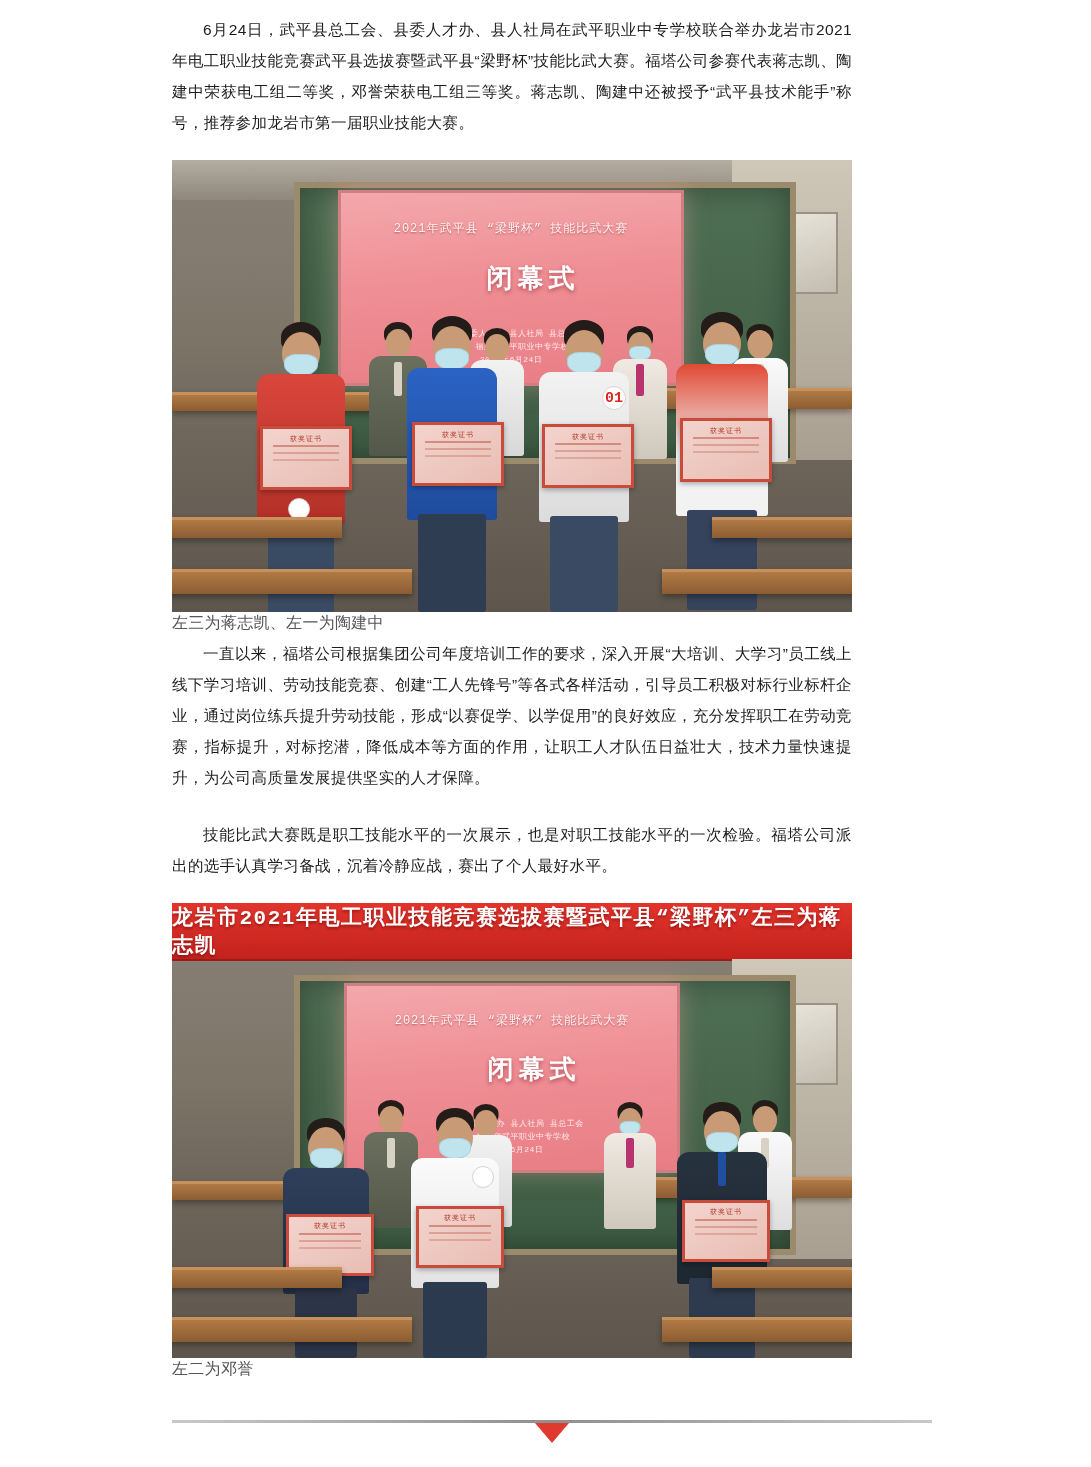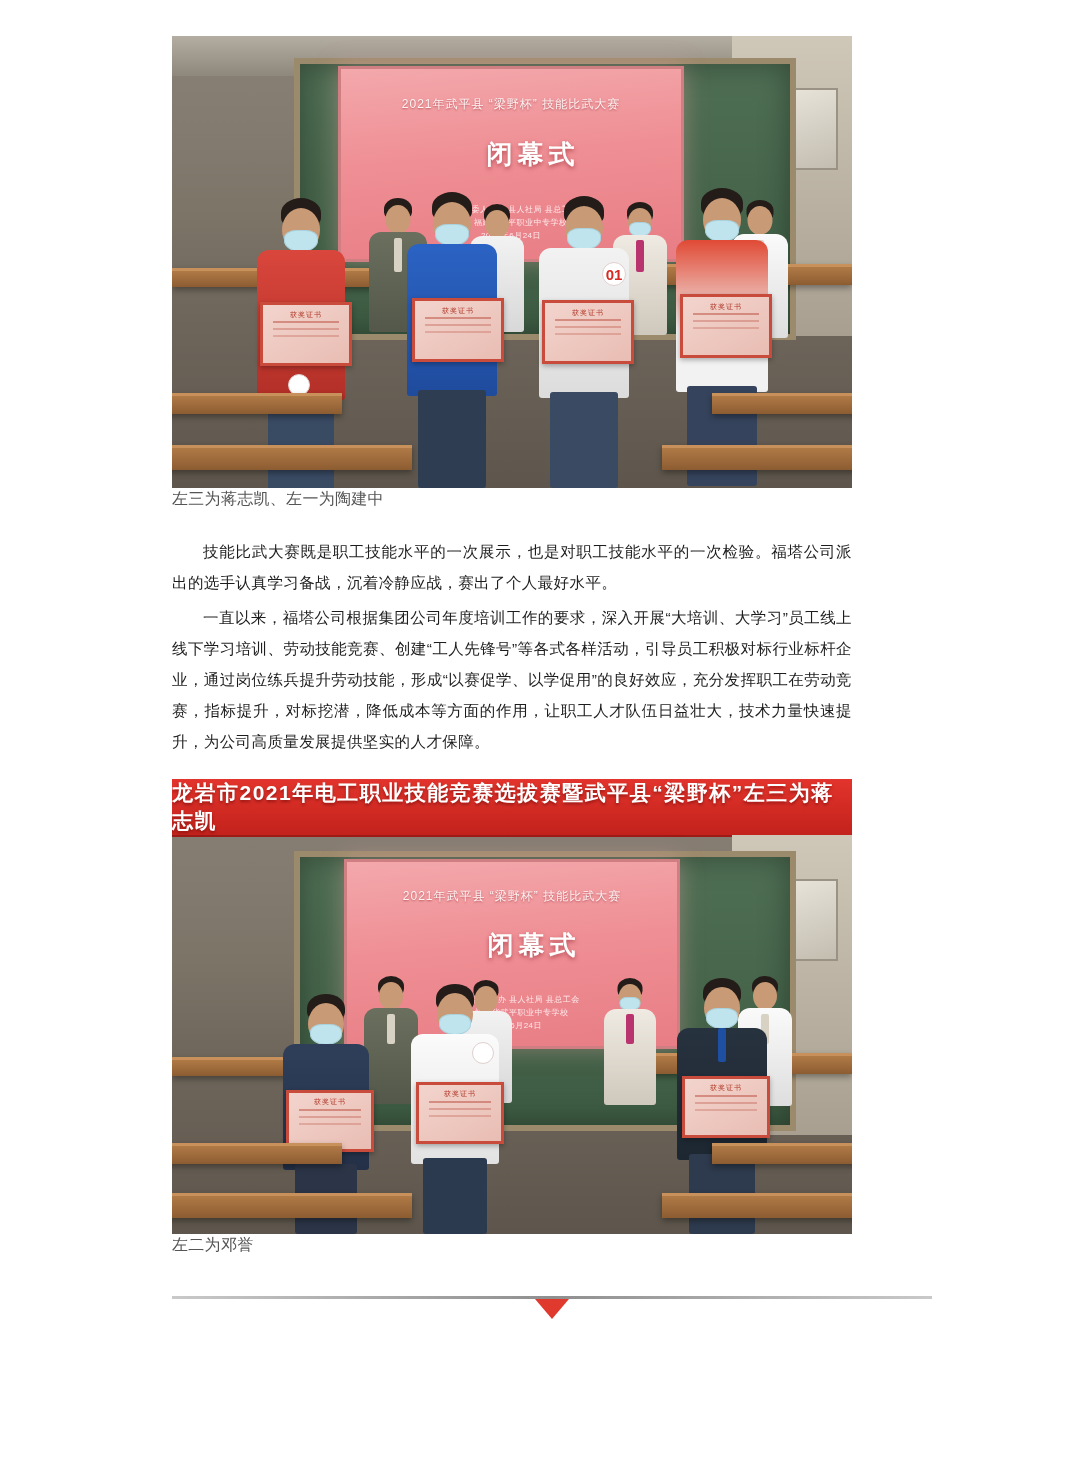--- a/index.html
+++ b/index.html
@@ -30,20 +30,21 @@
     letter-spacing: 0.4px;
     margin: 0 0 4px 0;
     text-align: justify;
     text-justify: inter-ideograph;
     color: #1d1d1d;
     text-indent: 2em;
   }
   .figure {
     margin: 22px 0 4px 0;
     width: 580px;
+    font-family: Liberation Mono, monospace;
   }
   .figure .caption {
     font-size: 16px;
     color: #555;
     text-align: left;
     margin-top: 1px;
     letter-spacing: 0.3px;
   }
   
   .photo {
@@ -215,20 +216,21 @@
     border-right: 17px solid transparent;
     border-top: 20px solid #e03a2f;
   }
 </style>
 </head>
 <body>
 
 <div class="page">
   <div class="article">
 
+    <p class="para">6月24日，武平县总工会、县委人才办、县人社局在武平职业中专学校联合举办龙岩市2021年电工职业技能竞赛武平县选拔赛暨武平县“梁野杯”技能比武大赛。福塔公司参赛代表蒋志凯、陶建中荣获电工组二等奖，邓誉荣获电工组三等奖。蒋志凯、陶建中还被授予“武平县技术能手”称号，推荐参加龙岩市第一届职业技能大赛。</p>
 
     <div class="figure">
       <div class="photo photo1">
         <div class="room"></div>
         <div class="ceiling"></div>
         <div class="wall-right"></div>
         <div class="window-right" style="right:14px; top:52px;"></div>
 
         <div class="board" style="left:122px; top:22px; width:490px; height:270px;"></div>
 
@@ -315,22 +317,22 @@
         </div>
 
         <div class="desk" style="left:-10px; bottom:18px; width:250px; height:22px;"></div>
         <div class="desk" style="right:-10px; bottom:18px; width:200px; height:22px;"></div>
         <div class="desk" style="left:-10px; bottom:74px; width:180px; height:18px;"></div>
         <div class="desk" style="right:-10px; bottom:74px; width:150px; height:18px;"></div>
       </div>
       <div class="caption">左三为蒋志凯、左一为陶建中</div>
     </div>
 
+    <p class="para">一直以来，福塔公司根据集团公司年度培训工作的要求，深入开展“大培训、大学习”员工线上线下学习培训、劳动技能竞赛、创建“工人先锋号”等各式各样活动，引导员工积极对标行业标杆企业，通过岗位练兵提升劳动技能，形成“以赛促学、以学促用”的良好效应，充分发挥职工在劳动竞赛，指标提升，对标挖潜，降低成本等方面的作用，让职工人才队伍日益壮大，技术力量快速提升，为公司高质量发展提供坚实的人才保障。</p>
     <p class="para" style="margin-top:26px;">技能比武大赛既是职工技能水平的一次展示，也是对职工技能水平的一次检验。福塔公司派出的选手认真学习备战，沉着冷静应战，赛出了个人最好水平。</p>
-    <p class="para">一直以来，福塔公司根据集团公司年度培训工作的要求，深入开展“大培训、大学习”员工线上线下学习培训、劳动技能竞赛、创建“工人先锋号”等各式各样活动，引导员工积极对标行业标杆企业，通过岗位练兵提升劳动技能，形成“以赛促学、以学促用”的良好效应，充分发挥职工在劳动竞赛，指标提升，对标挖潜，降低成本等方面的作用，让职工人才队伍日益壮大，技术力量快速提升，为公司高质量发展提供坚实的人才保障。</p>
 
     <div class="figure">
       <div class="photo photo2">
         <div class="room"></div>
         <div class="banner">龙岩市2021年电工职业技能竞赛选拔赛暨武平县“梁野杯”左三为蒋志凯</div>
         <div class="wall-right" style="top:56px;"></div>
         <div class="window-right" style="right:14px; top:100px;"></div>
 
         <div class="board" style="left:122px; top:72px; width:490px; height:268px;"></div>
 

